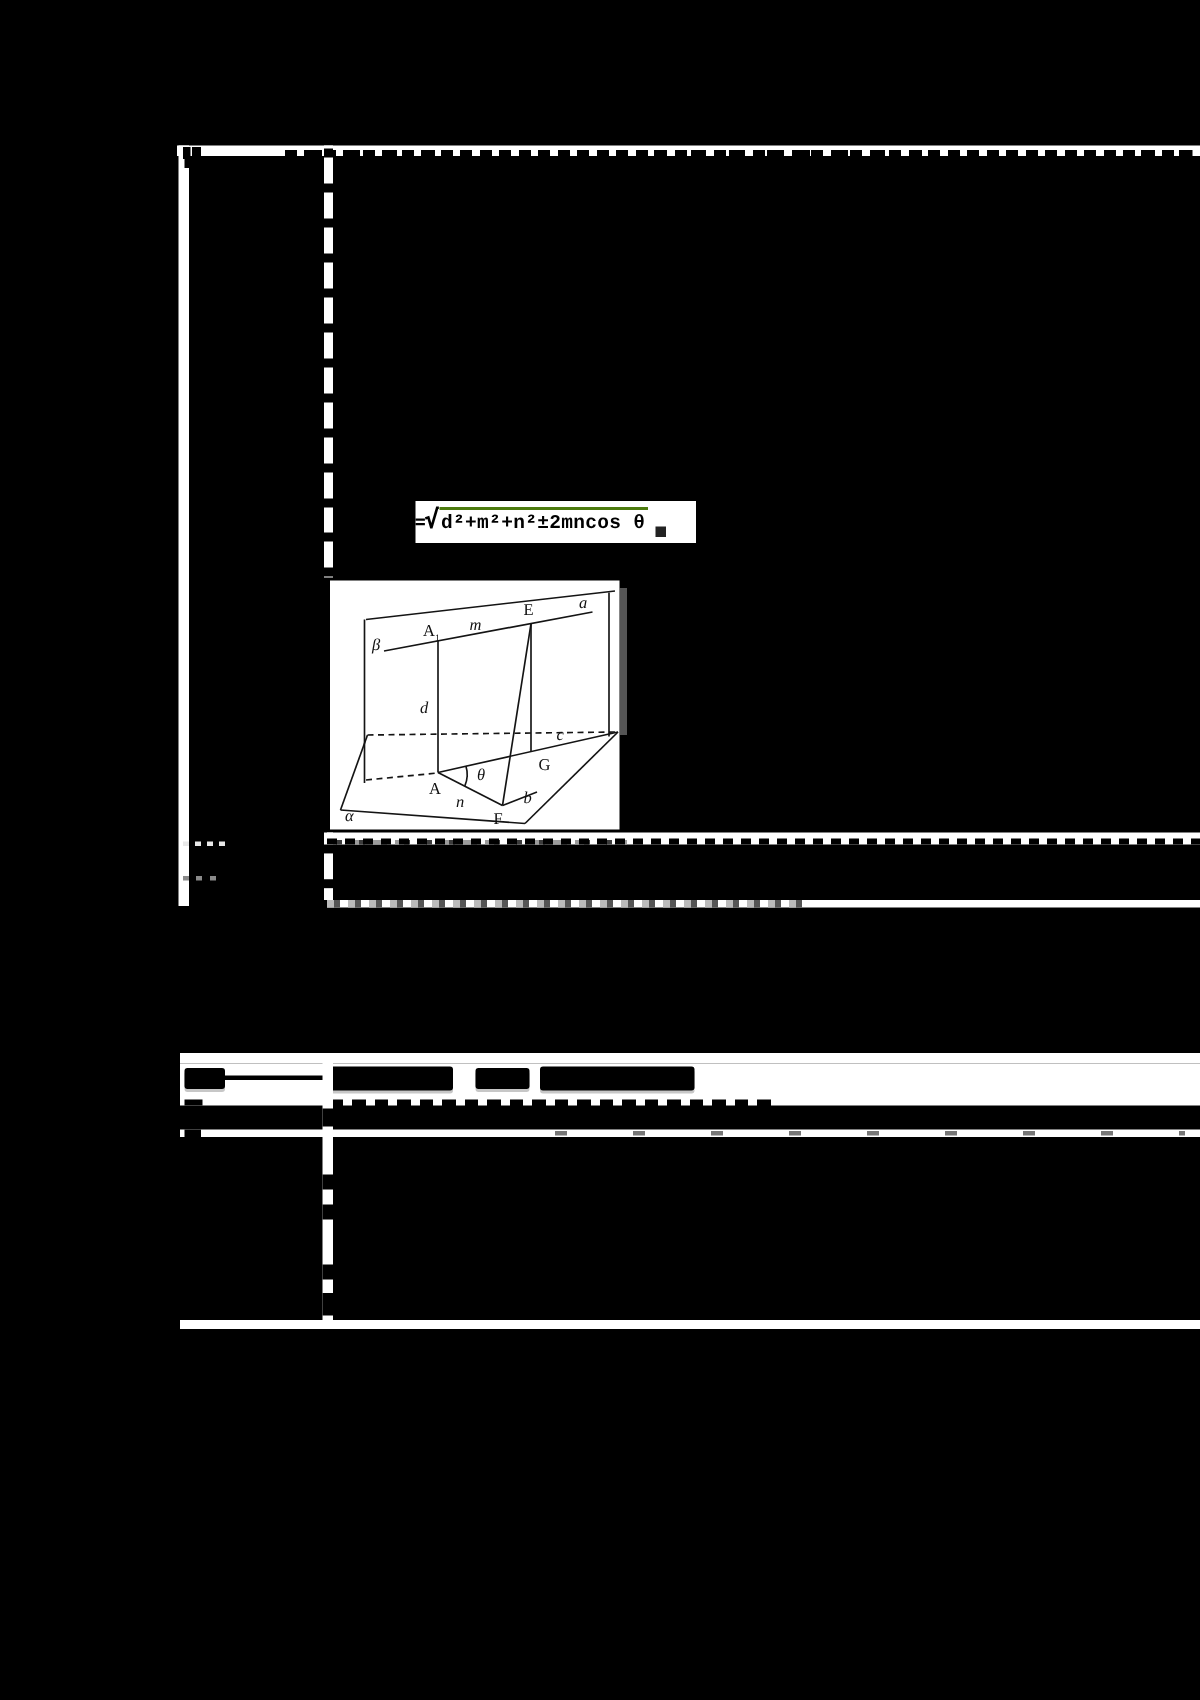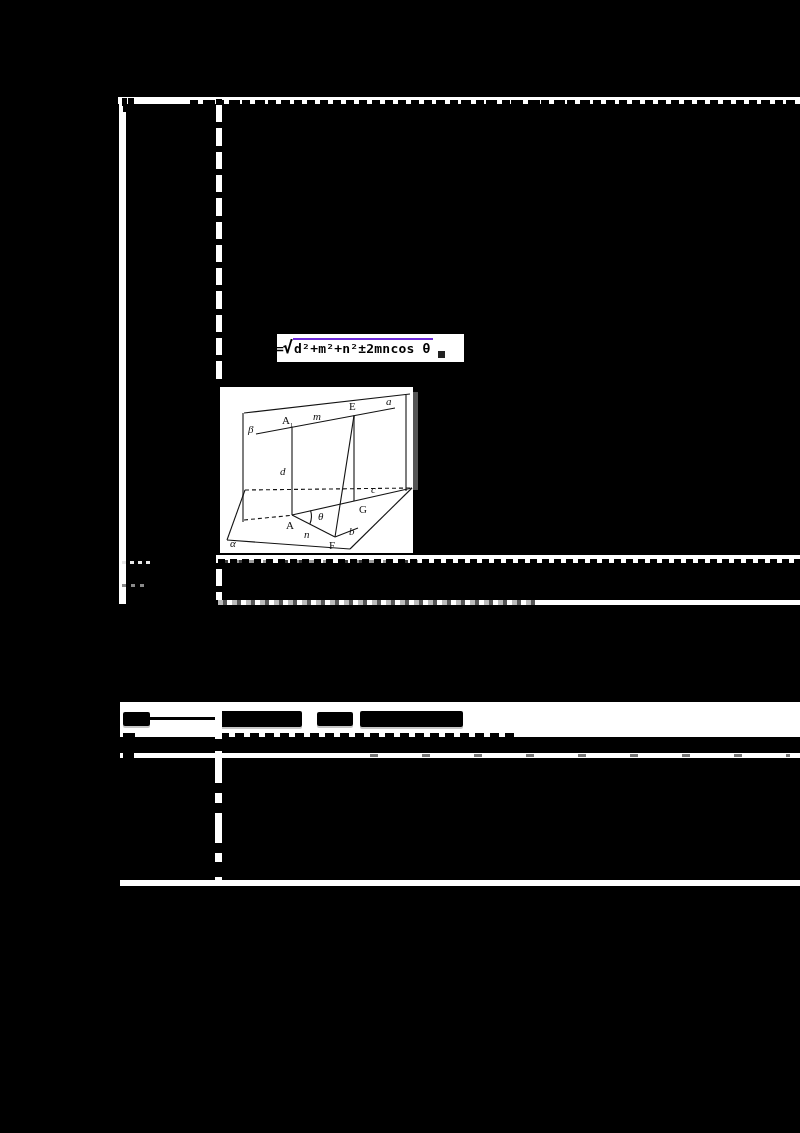--- a/index.html
+++ b/index.html
@@ -37,21 +37,21 @@
   .t1-bottom{left:218px;top:600px;width:582px;height:5px;background:#fff;}
   .t1-bottom-speckle{position:absolute;left:0;top:0;width:320px;height:100%;
      background:repeating-linear-gradient(90deg,#bbb 0 5px,#555 5px 9px,transparent 9px 14px);}
 
   
   .formula{left:277px;top:334px;width:187px;height:28px;background:#fff;
      display:flex;align-items:center;color:#000;
      font-family:"DejaVu Sans Mono", monospace;font-size:13px;font-weight:bold;overflow:hidden;}
   .f-eq{margin-left:-1px;}
   .f-sqrt{font-size:17px;font-weight:bold;margin:0 0 3px -1px;}
-  .f-rad{border-top:2px solid #6d28d9;padding:1px 2px 0 1px;margin-top:-3px;letter-spacing:.2px;white-space:nowrap;}
+  .f-rad{border-top:2px solid #4d7c0f;padding:1px 2px 0 1px;margin-top:-3px;letter-spacing:.2px;white-space:nowrap;font-family:Liberation Mono, monospace;}
   .f-period{display:inline-block;width:7px;height:7px;background:#222;margin:12px 0 0 5px;
      color:transparent;overflow:hidden;font-size:6px;line-height:6px;flex:none;}
 
   
   .figure{left:220px;top:387px;width:193px;height:166px;background:#fff;}
   .fig-edge{left:413px;top:392px;width:5px;height:98px;background:rgba(154,154,154,.55);}
   .figure svg{display:block;width:193px;height:166px;}
   .ln{stroke:#141414;stroke-width:1.1;fill:none;}
   .dash{stroke-dasharray:4 3;}
   .lbl{font-family:"Liberation Serif", serif;font-size:11px;fill:#111;}

